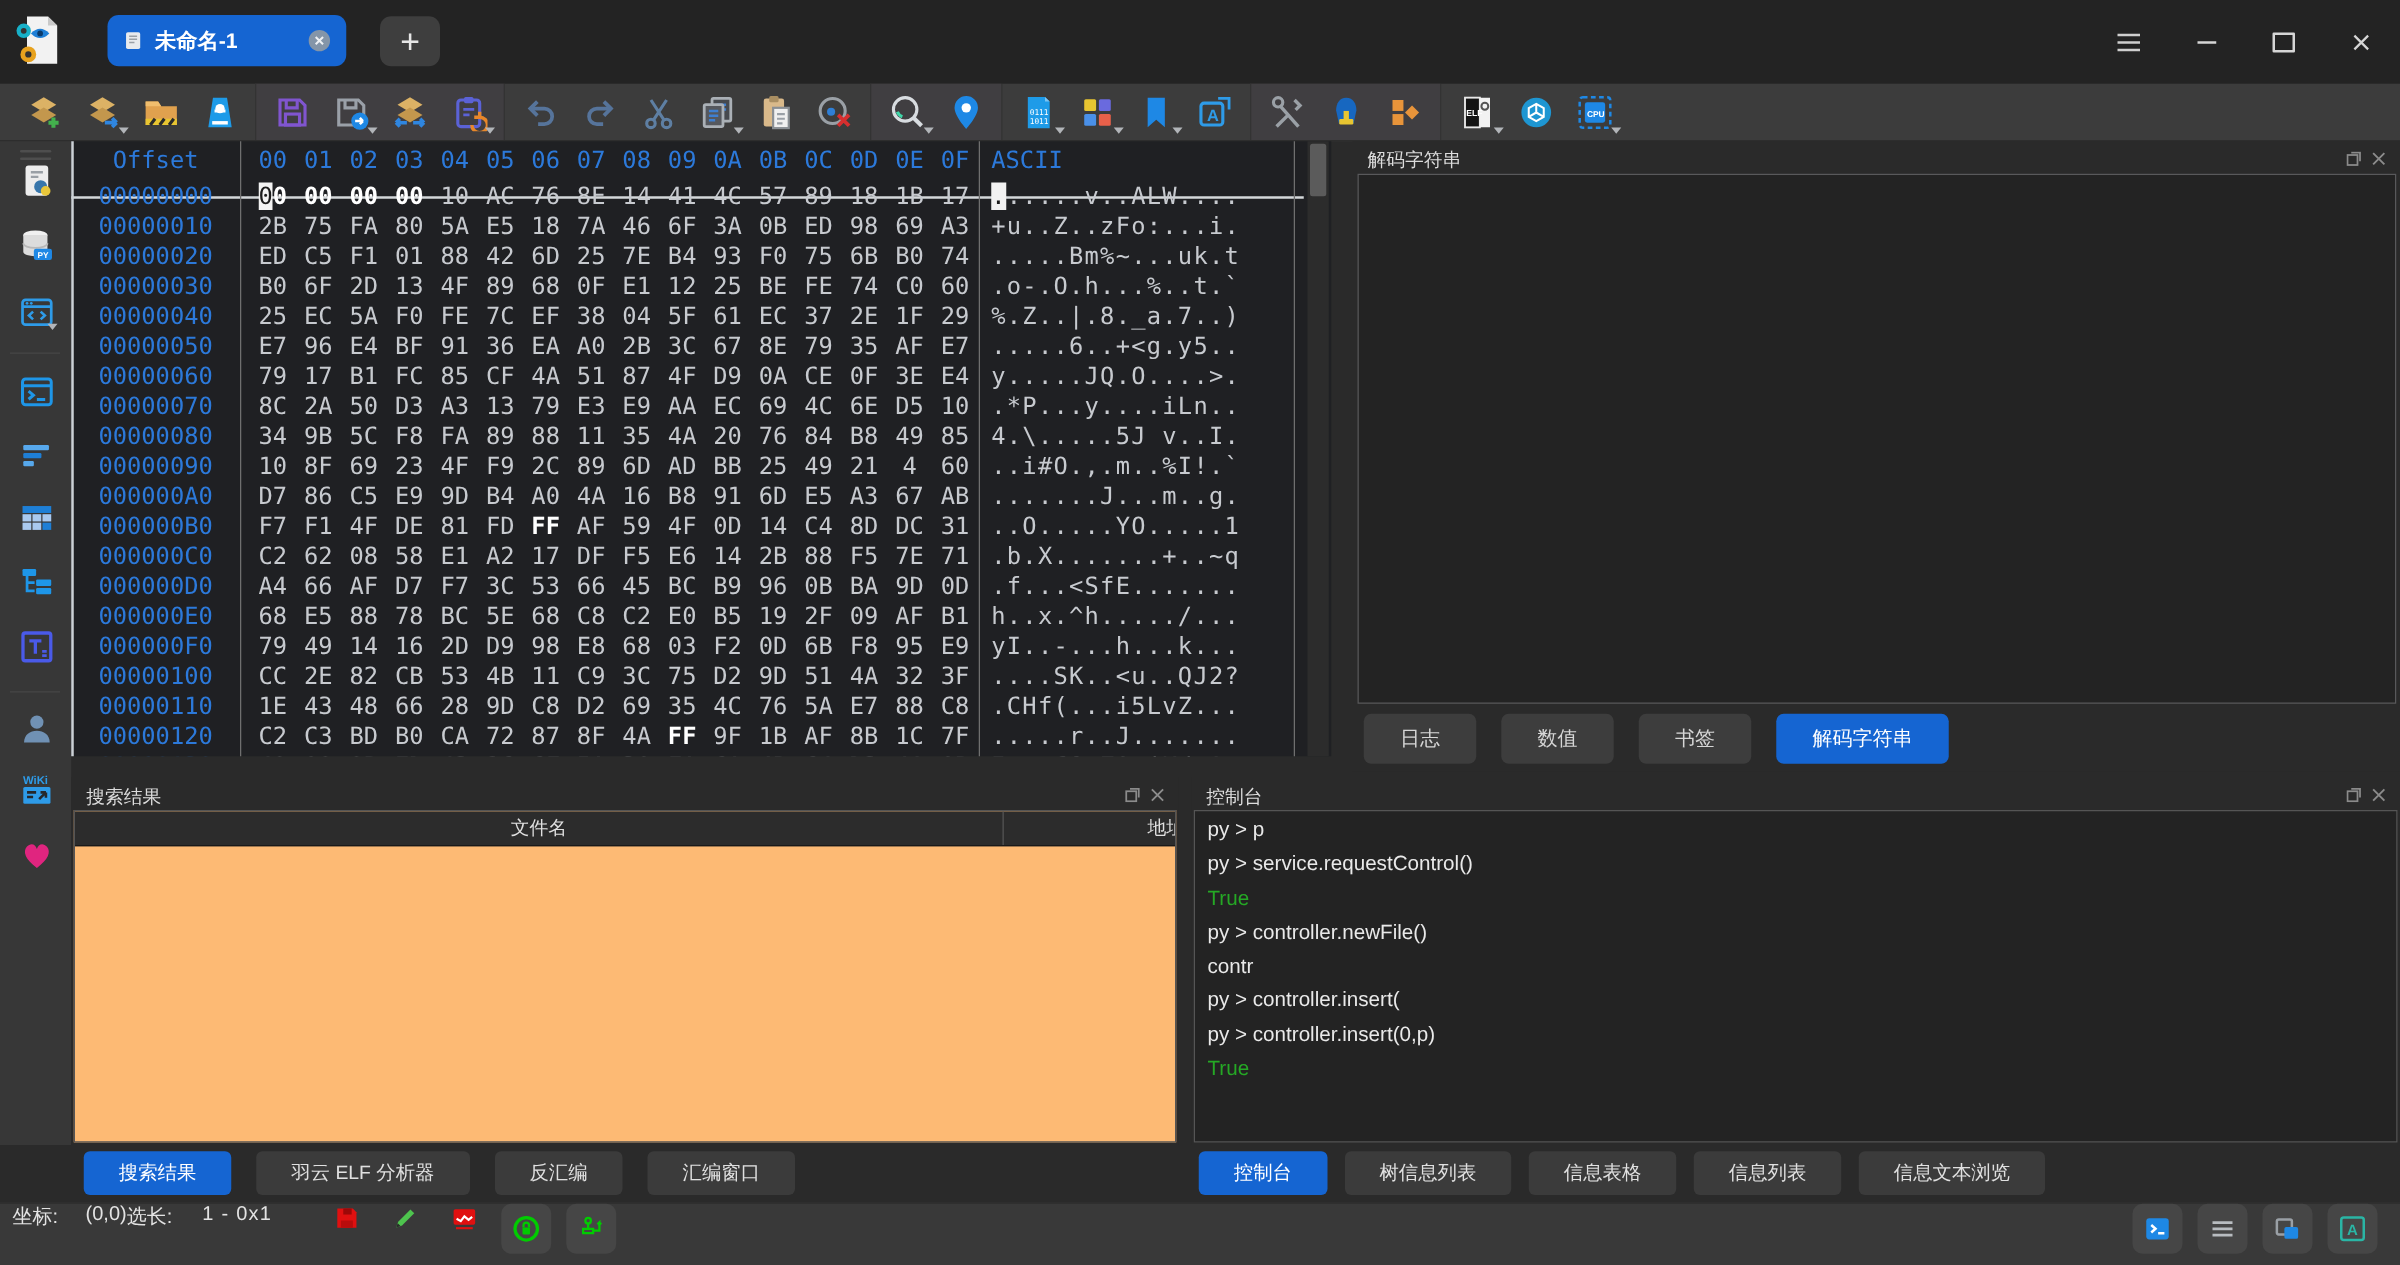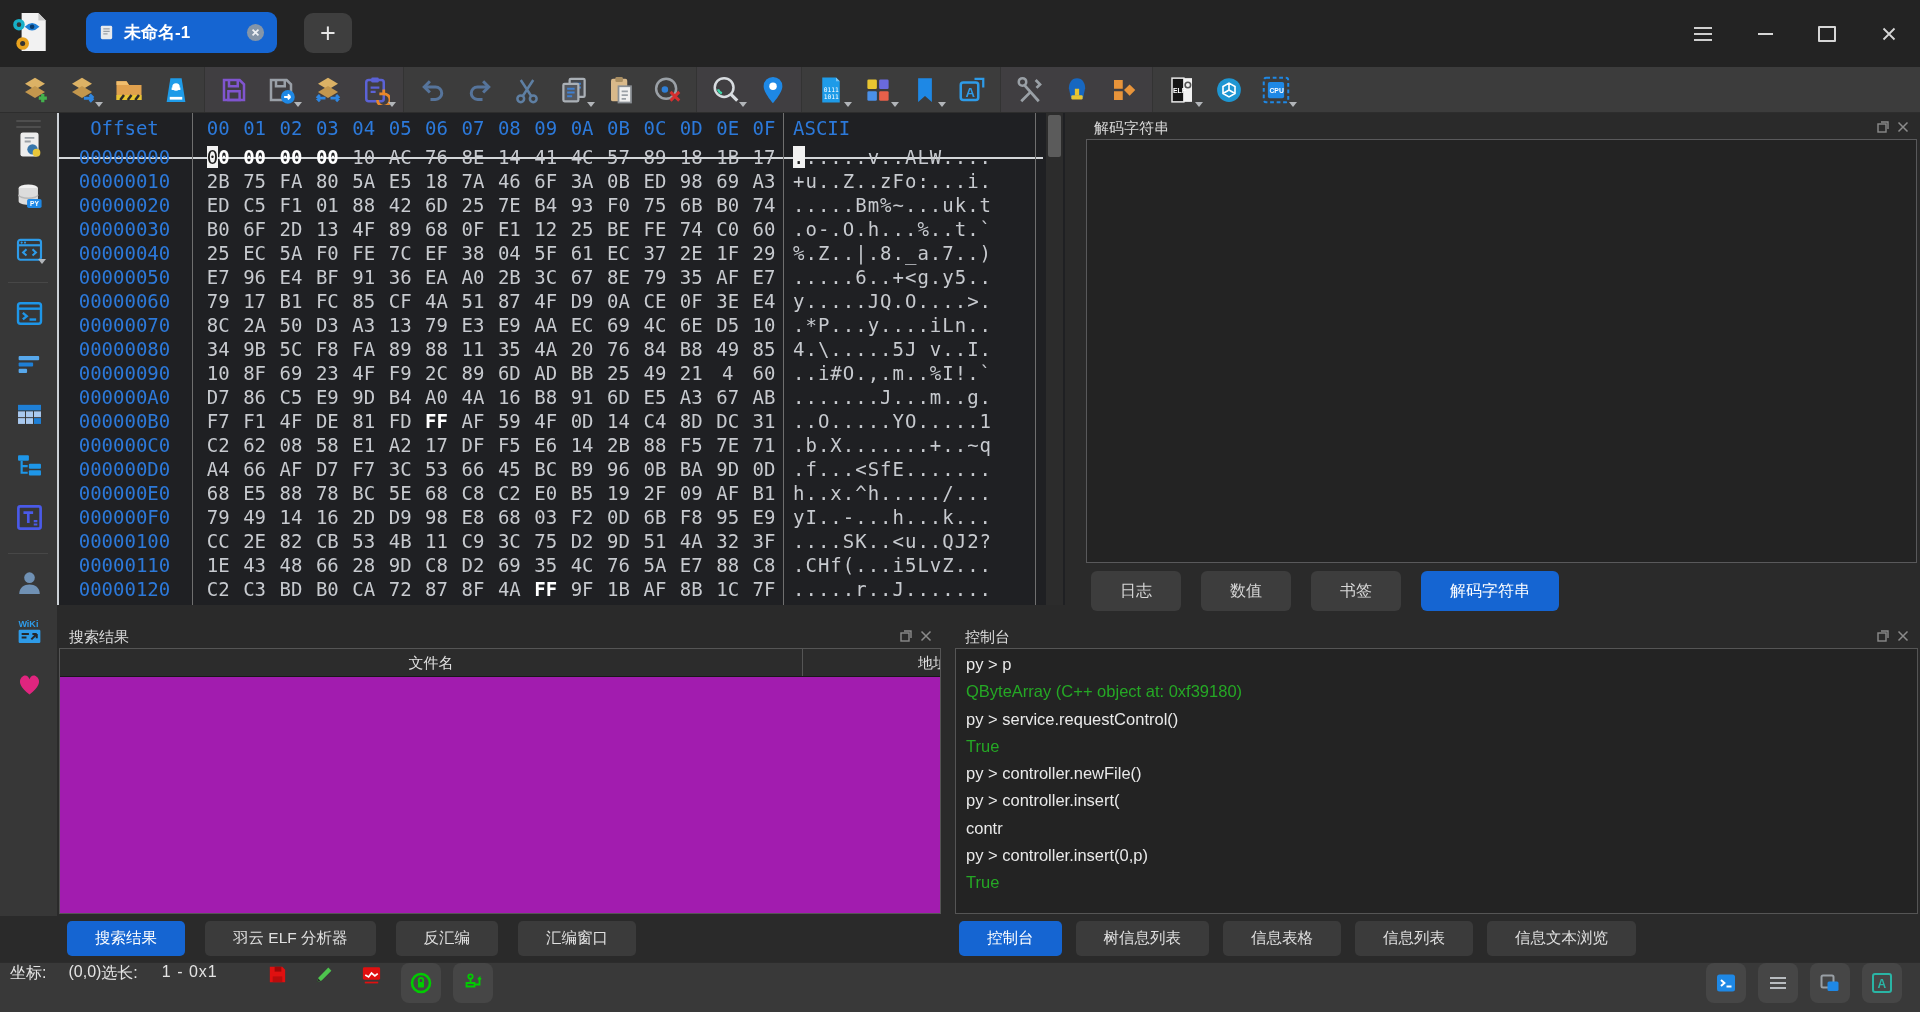--- a/index.html
+++ b/index.html
@@ -52,21 +52,21 @@
   .hsb{position:absolute;right:2px;top:0;bottom:0;width:17px;background:#2c2c2c;cursor:pointer;}
   .hsb i{display:block;margin:2px;height:42px;background:#5b5b5b;border-radius:2px;}
   
   .rightdock{position:absolute;left:1082px;top:113px;width:838px;height:504px;background:#2a2a2a;}
   .rd-content{position:absolute;left:4px;right:3px;top:26px;height:424px;background:#232323;border:1px solid #59595b;box-sizing:border-box;}
   .rd-btns{position:absolute;left:9px;top:458px;display:flex;gap:20px;}
   .pbtn{height:40px;padding:0 29px;border:none;border-radius:6px;background:#3d3d3d;color:#d6d6d6;font-size:16px;font-family:inherit;display:flex;align-items:center;cursor:pointer;}
   .pbtn.active{background:var(--accent,#1565d2);color:#fff;}
   
   .searchdock{position:absolute;left:57px;top:622px;width:886px;height:294px;background:#2a2a2a;}
-  .sd-content{position:absolute;left:2px;right:2px;top:26px;bottom:2px;background:#a21caf;border:1px solid #555;overflow:hidden;box-sizing:border-box;}
+  .sd-content{position:absolute;left:2px;right:2px;top:26px;bottom:2px;background:#fdba74;border:1px solid #555;overflow:hidden;box-sizing:border-box;}
   .thead{position:relative;height:27px;background:#2c2c2c;border-bottom:1px solid #191919;font-size:15px;color:#e0e0e0;line-height:27px;}
   .thead .c1{position:absolute;left:0;width:742px;text-align:center;}
   .thead .cdiv{position:absolute;left:742px;top:0;bottom:0;width:1px;background:#555;}
   .thead .c2{position:absolute;left:858px;width:200px;}
   
   .consoledock{position:absolute;left:953px;top:622px;width:967px;height:294px;background:#2a2a2a;}
   .cd-content{position:absolute;left:2px;right:2px;top:26px;bottom:2px;background:#232323;border:1px solid #555;overflow:hidden;box-sizing:border-box;padding:2px 0 0 10px;font-size:16.5px;line-height:27.3px;}
   .cline{color:#e9e9e9;white-space:pre;}
   .cline.ok{color:var(--green,#25a825);}
   
@@ -969,26 +969,25 @@
           <path d="M4 1h7v7" fill="none" stroke="#9c9c9c" stroke-width="1.4"></path>
         </svg>
       </span>
     <span class="mini closer">
         <svg viewBox="0 0 12 12" width="12" height="12">
           <path d="M1.5 1.5l9 9M10.5 1.5l-9 9" stroke="#9c9c9c" stroke-width="1.5"></path>
         </svg>
       </span>
     <div class="cd-content" id="consolelines">
         <div class="cline">py &gt; p</div>
-        <div class="cline ok">QByteArray (C++ object at: 0xf39180)</div>
         <div class="cline">py &gt; service.requestControl()</div>
         <div class="cline ok">True</div>
         <div class="cline">py &gt; controller.newFile()</div>
+        <div class="cline">contr</div>
         <div class="cline">py &gt; controller.insert(</div>
-        <div class="cline">contr</div>
         <div class="cline">py &gt; controller.insert(0,p)</div>
         <div class="cline ok">True</div>
       </div>
   </div>
 
   <div class="tabs tabs-left" id="tabsleft">
       <button class="tab active">搜索结果</button>
       <button class="tab">羽云 ELF 分析器</button>
       <button class="tab">反汇编</button>
       <button class="tab">汇编窗口</button>

